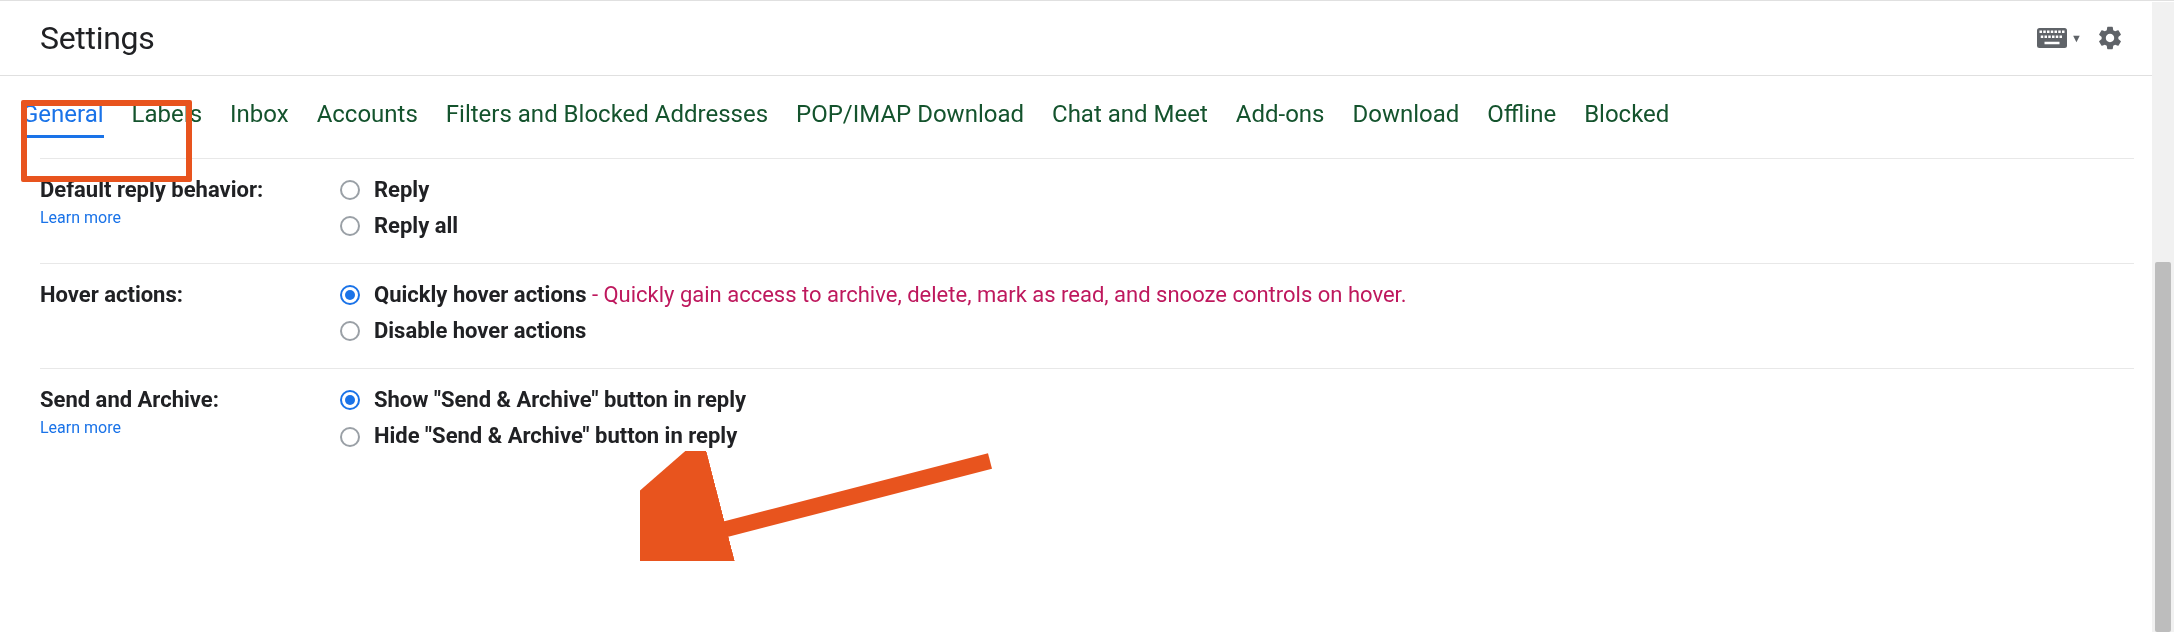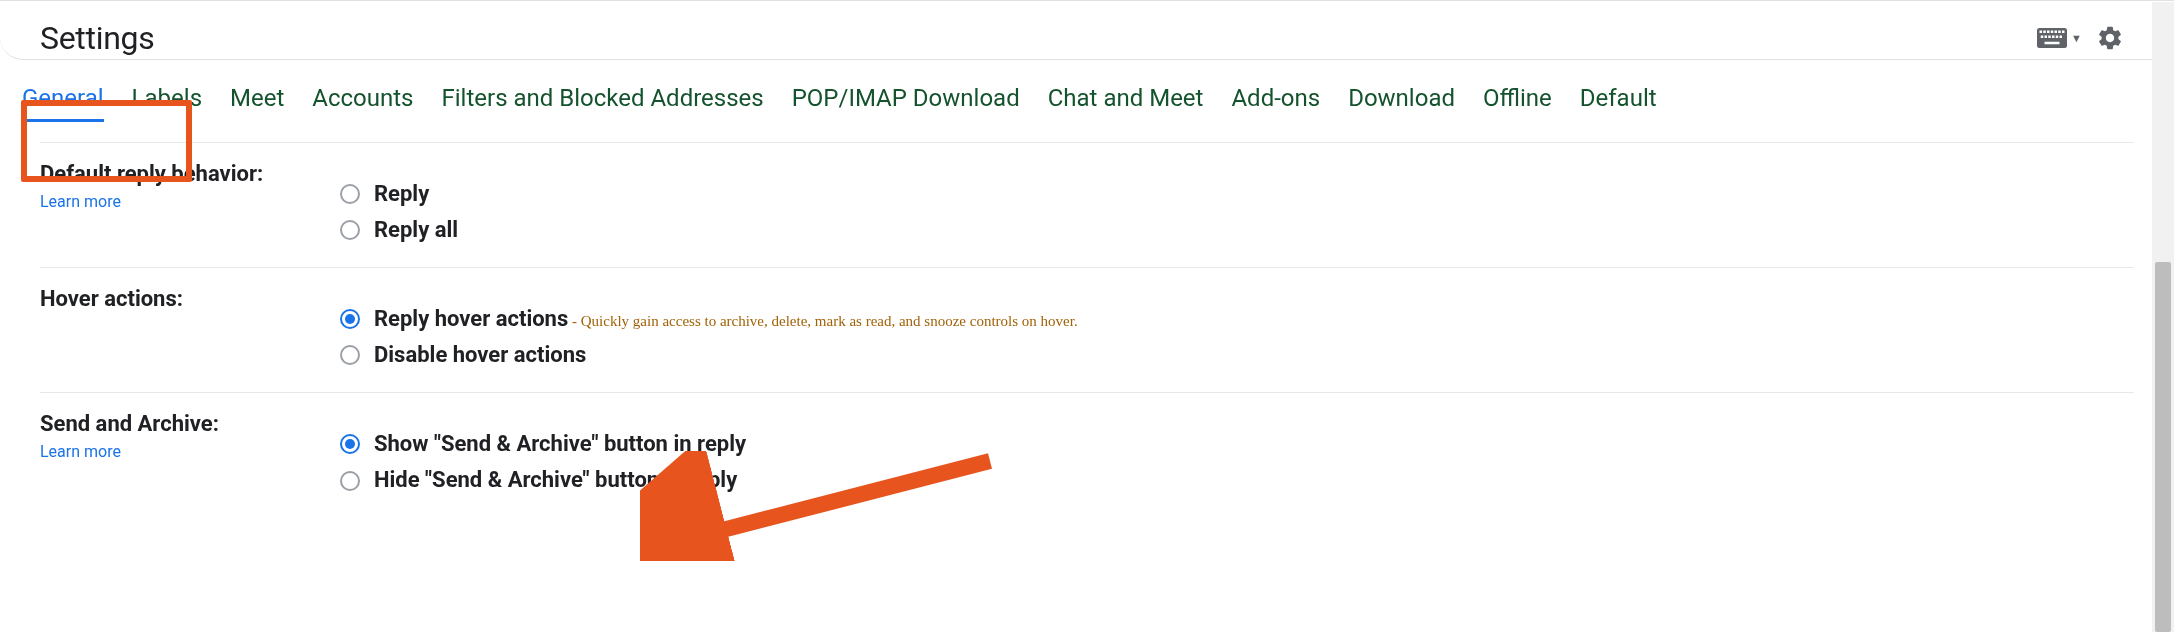--- a/index.html
+++ b/index.html
@@ -7,26 +7,25 @@
       font-family: 'Google Sans', Roboto, Arial, sans-serif;
       background: #fff;
       color: #202124;
       width: 2174px;
       height: 632px;
       overflow: hidden;
       position: relative;
       border-top: 1px solid #e0e0e0;
     }
     .header {
-      padding: 18px 40px 2px 40px;
+      padding: 18px 40px 18px 40px;
       border-bottom: 1px solid #e0e0e0;
       display: flex;
       align-items: center;
       justify-content: space-between;
-      border-radius: 23px;
     }
     .page-title {
       font-size: 32px;
       font-weight: 400;
       color: #202124;
       letter-spacing: -0.3px;
     }
     .header-right {
       display: flex;
       align-items: center;
@@ -110,21 +109,20 @@
       line-height: 1.5;
     }
     .learn-more {
       font-size: 16px;
       color: #1a73e8;
       cursor: pointer;
       line-height: 1.5;
     }
     .setting-options {
       flex: 1;
-      margin-top: 20px;
     }
     .option-row {
       display: flex;
       align-items: center;
       gap: 14px;
       line-height: 1.55;
       margin-bottom: 2px;
     }
     .radio {
       width: 20px;
@@ -144,24 +142,23 @@
       top: 3px; left: 3px; right: 3px; bottom: 3px;
       background: #1a73e8;
       border-radius: 50%;
     }
     .option-label {
       font-size: 22px;
       font-weight: 700;
       color: #202124;
     }
     .option-desc {
-      font-size: 15px;
+      font-size: 22px;
       font-weight: 400;
-      color: #a16207;
-      font-family: Liberation Serif, serif;
+      color: #be185d;
     }
     .scrollbar-track {
       position: absolute;
       right: 0;
       top: 1px;
       width: 22px;
       height: 630px;
       background: #f1f1f1;
     }
     .scrollbar-thumb {
@@ -207,29 +204,29 @@
     <svg class="gear-icon" viewBox="0 0 24 24" fill="#5f6368">
       <path d="M19.14,12.94c0.04-0.3,0.06-0.61,0.06-0.94c0-0.32-0.02-0.64-0.07-0.94l2.03-1.58c0.18-0.14,0.23-0.41,0.12-0.61 l-1.92-3.32c-0.12-0.22-0.37-0.29-0.59-0.22l-2.39,0.96c-0.5-0.38-1.03-0.7-1.62-0.94L14.4,2.81c-0.04-0.24-0.24-0.41-0.48-0.41 h-3.84c-0.24,0-0.43,0.17-0.47,0.41L9.25,5.35C8.66,5.59,8.12,5.92,7.63,6.29L5.24,5.33c-0.22-0.08-0.47,0-0.59,0.22L2.74,8.87 C2.62,9.08,2.66,9.34,2.86,9.48l2.03,1.58C4.84,11.36,4.8,11.69,4.8,12s0.02,0.64,0.07,0.94l-2.03,1.58 c-0.18,0.14-0.23,0.41-0.12,0.61l1.92,3.32c0.12,0.22,0.37,0.29,0.59,0.22l2.39-0.96c0.5,0.38,1.03,0.7,1.62,0.94l0.36,2.54 c0.05,0.24,0.24,0.41,0.48,0.41h3.84c0.24,0,0.44-0.17,0.47-0.41l0.36-2.54c0.59-0.24,1.13-0.56,1.62-0.94l2.39,0.96 c0.22,0.08,0.47,0,0.59-0.22l1.92-3.32c0.12-0.22,0.07-0.47-0.12-0.61L19.14,12.94z M12,15.6c-1.98,0-3.6-1.62-3.6-3.6 s1.62-3.6,3.6-3.6s3.6,1.62,3.6,3.6S13.98,15.6,12,15.6z"></path>
     </svg>
   </div>
 </div>
 
 <div class="tabs-container">
   <div class="tabs">
     <div class="tab active">General</div>
     <div class="tab">Labels</div>
-    <div class="tab">Meet</div>
+    <div class="tab">Inbox</div>
     <div class="tab">Accounts</div>
     <div class="tab">Filters and Blocked Addresses</div>
     <div class="tab">POP/IMAP Download</div>
     <div class="tab">Chat and Meet</div>
     <div class="tab">Add-ons</div>
     <div class="tab">Download</div>
     <div class="tab">Offline</div>
-    <div class="tab">Default</div>
+    <div class="tab">Blocked</div>
   </div>
 </div>
 
 <div class="highlight-box" style="left:21px; top:99px; width:171px; height:82px;"></div>
 
 <div class="content-area">
 
   <div class="setting-row">
     <div class="setting-label-col">
       <div class="setting-label">Default reply behavior:</div>
@@ -248,21 +245,21 @@
   </div>
 
   <div class="setting-row">
     <div class="setting-label-col">
       <div class="setting-label">Hover actions:</div>
     </div>
     <div class="setting-options">
       <div class="option-row">
         <span class="radio checked"></span>
         <span>
-          <span class="option-label">Reply hover actions</span><span class="option-desc"> - Quickly gain access to archive, delete, mark as read, and snooze controls on hover.</span>
+          <span class="option-label">Quickly hover actions</span><span class="option-desc"> - Quickly gain access to archive, delete, mark as read, and snooze controls on hover.</span>
         </span>
       </div>
       <div class="option-row">
         <span class="radio"></span>
         <span class="option-label">Disable hover actions</span>
       </div>
     </div>
   </div>
 
   <div class="setting-row">

